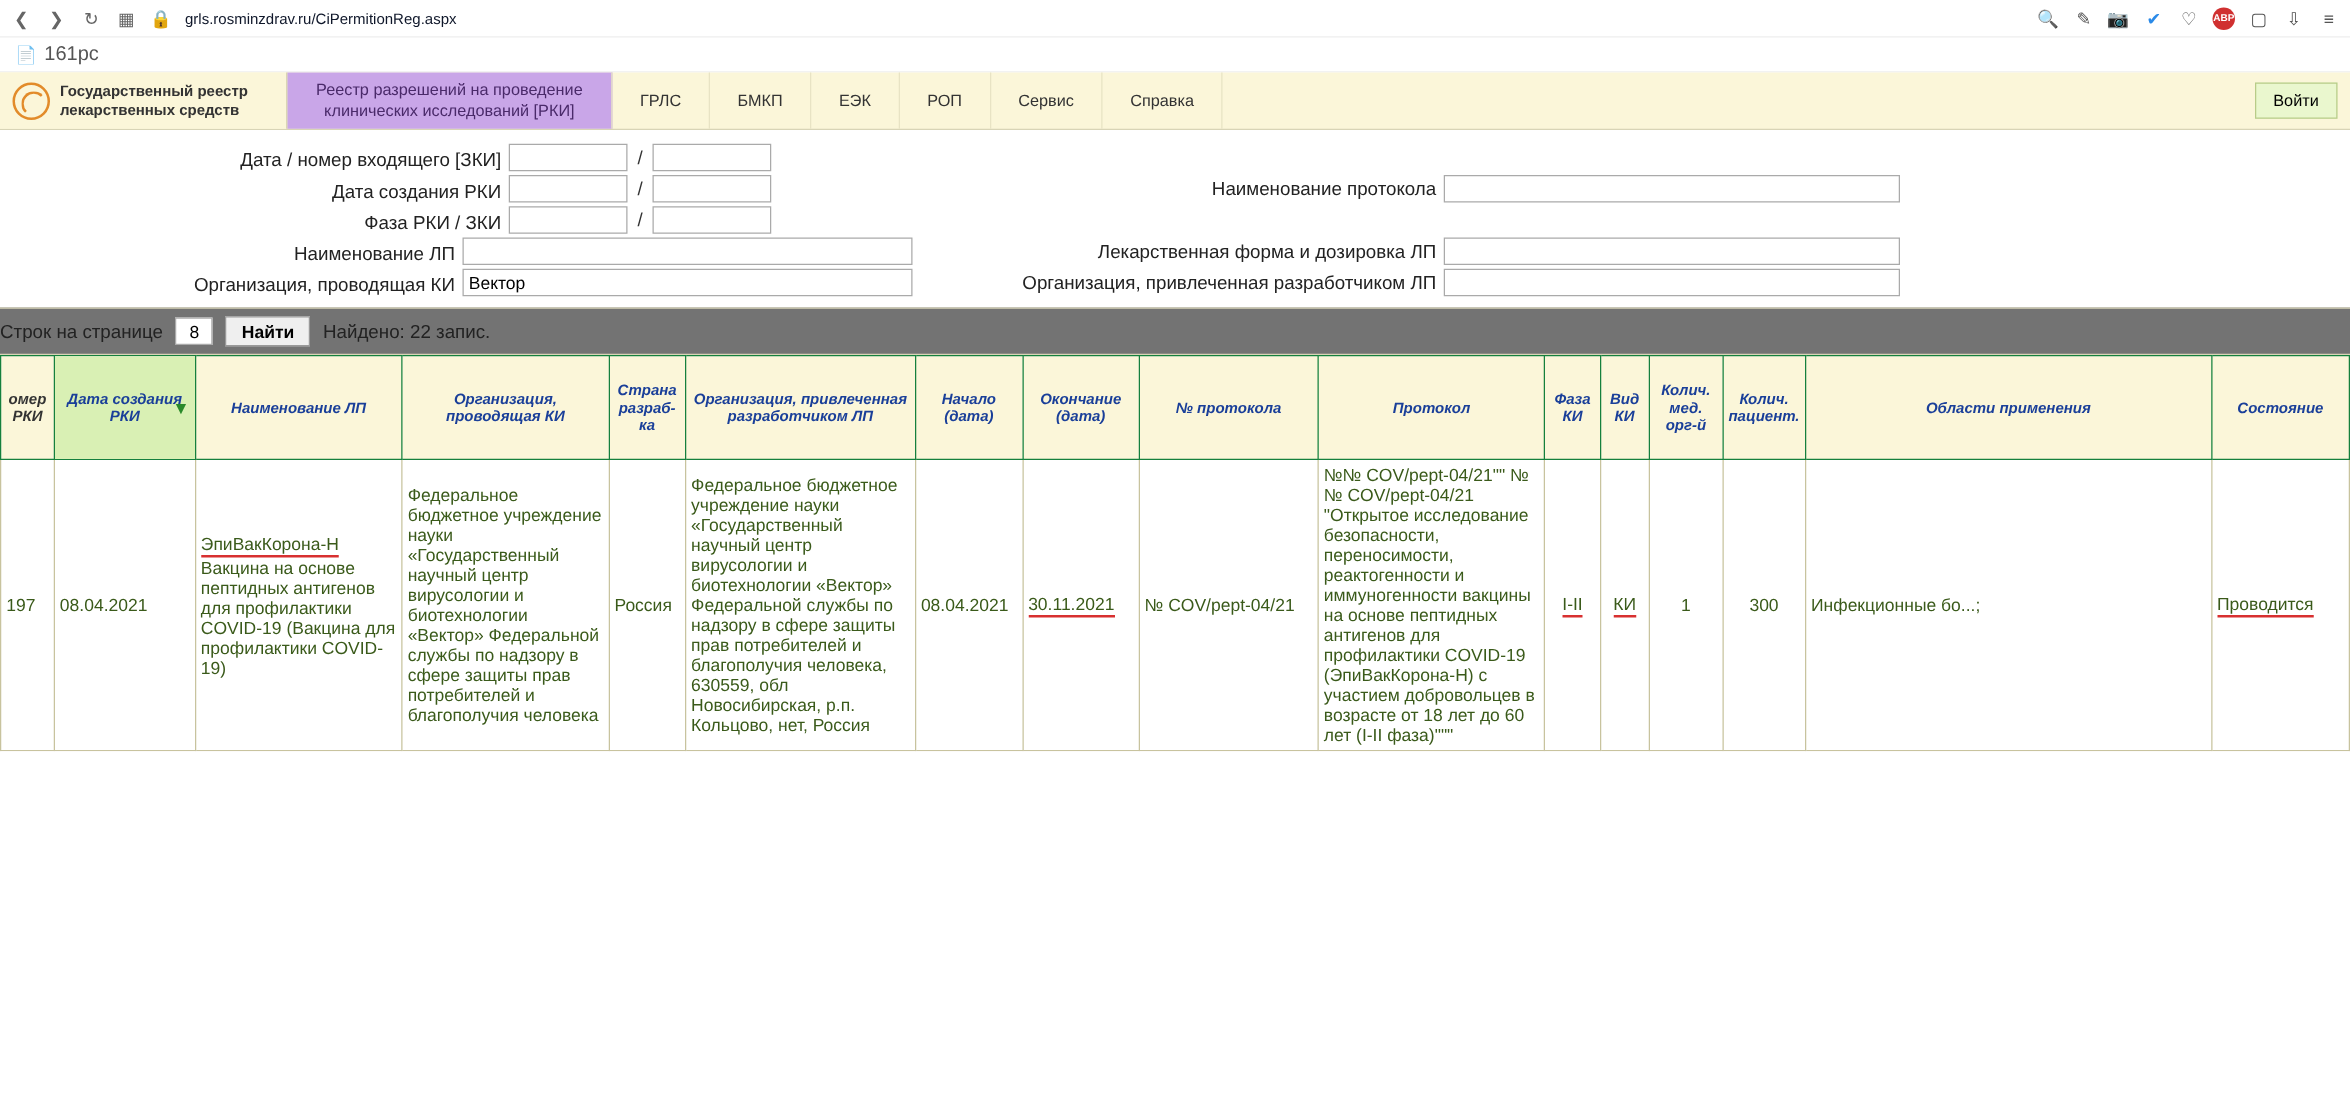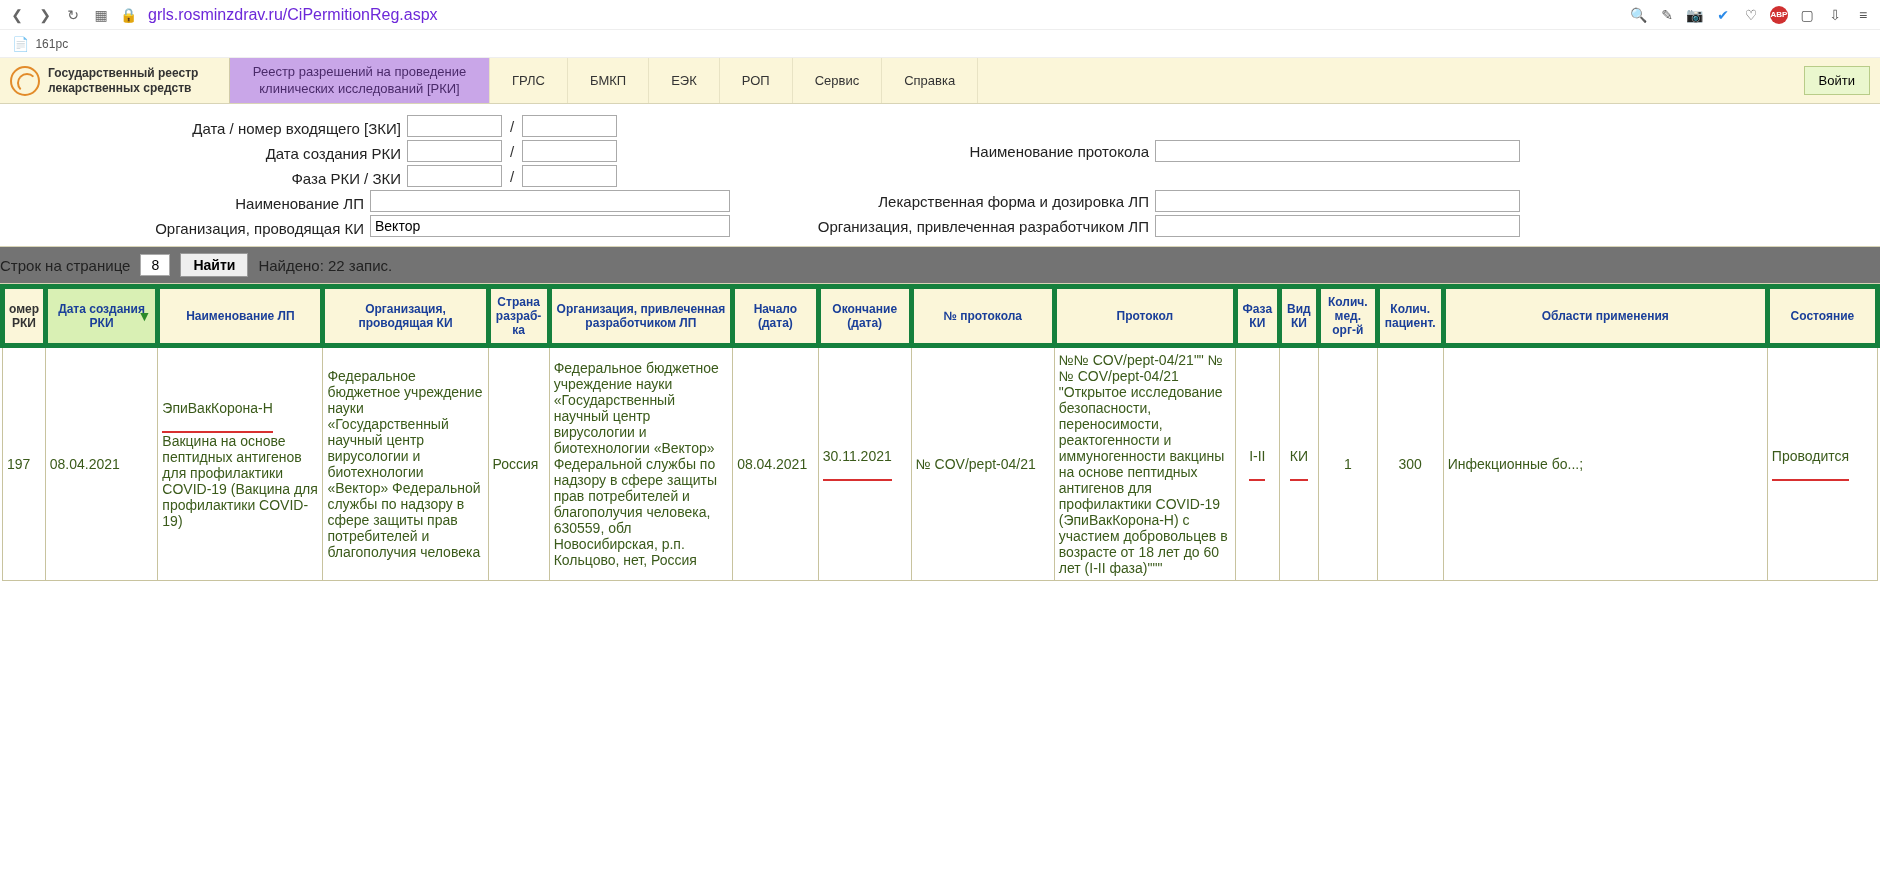--- a/index.html
+++ b/index.html
@@ -1,24 +1,24 @@
 <!DOCTYPE html>
 <html><head>
 <meta charset="utf-8">
 <style>
 * { box-sizing: border-box; margin: 0; padding: 0; }
 body { font-family: Arial, sans-serif; font-size: 13px; color: #333; background: #fff; width: 1880px; }
 .browser-bar { display: flex; align-items: center; padding: 4px 8px; gap: 10px; border-bottom: 1px solid #eee; height: 30px; }
 .browser-bar .nav-btn { width: 18px; height: 18px; display: inline-flex; align-items: center; justify-content: center; color: #666; cursor: pointer; font-size: 14px; }
-.browser-bar .url { color: #6d28d9; font-size: 16px; }
+.browser-bar .url { color: #0f172a; font-size: 12px; }
 .browser-bar .spacer { flex: 1; }
 .browser-bar .ricon { width: 18px; height: 18px; display: inline-flex; align-items: center; justify-content: center; color: #555; font-size: 14px; }
 .tab-bar { display: flex; align-items: center; padding: 4px 12px; height: 28px; border-bottom: 1px solid #eee; }
 .tab-bar .file-icon { margin-right: 6px; color: #555; font-size: 14px; }
-.tab-bar .tab-label { font-size: 12px; color: #555; }
+.tab-bar .tab-label { font-size: 16px; color: #555; }
 
 .site-nav { display: flex; align-items: stretch; background: #fbf6d9; border-bottom: 1px solid #d8d4b6; height: 46px; }
 .site-nav .logo-cell { display: flex; align-items: center; padding: 4px 10px; background: #fbf6d9; border-right: 1px solid #d0cba8; width: 230px; }
 .logo-swirl { width: 30px; height: 30px; border-radius: 50%; border: 2px solid #e28b2a; position: relative; margin-right: 8px; flex-shrink: 0; }
 .logo-swirl::after { content: ''; position: absolute; width: 16px; height: 16px; border: 2px solid #e28b2a; border-radius: 50%; top: 5px; left: 5px; border-right-color: transparent; border-bottom-color: transparent; }
 .site-nav .logo-text { font-size: 12px; font-weight: bold; color: #333; line-height: 1.2; }
 .site-nav .nav-item { padding: 6px 22px; display: flex; align-items: center; justify-content: center; font-size: 13px; color: #333; border-right: 1px solid #e8e3c4; cursor: pointer; }
 .site-nav .nav-item.active { background: #c9a6e8; color: #4a2a6a; text-align: center; font-weight: 400; line-height: 1.3; width: 260px; }
 .site-nav .spacer { flex: 1; }
 .site-nav .login-btn { background: #eaf7ce; border: 1px solid #b8cc88; padding: 4px 14px; margin: 8px 10px; font-size: 13px; cursor: pointer; }
@@ -32,25 +32,25 @@
 .filter-row select { border: 1px solid #aaa; height: 24px; padding: 1px 4px; font-size: 14px; background: #fff; }
 .filter-row .sep { padding: 0 4px; font-size: 15px; }
 .filter-row .right-group { display: flex; align-items: center; flex: 1; }
 .filter-row .right-label { text-align: right; padding-right: 6px; font-size: 15px; color: #222; width: 425px; }
 
 .pager-row { background: #737373; padding: 6px 0; text-align: center; font-size: 15px; color: #222; border-top: 1px solid #d8d4b6; border-bottom: 1px solid #d8d4b6; display:flex; justify-content:flex-start; align-items:center; gap:10px;}
 .pager-row input[type=text] { width: 30px; height: 22px; border: 1px solid #aaa; text-align: center; font-size: 14px; }
 .pager-row button { background: #efefef; border: 1px solid #999; padding: 3px 12px; font-size: 14px; font-weight: bold; cursor: pointer; }
 
 table.results { border-collapse: collapse; width: 100%; table-layout: fixed; }
-table.results th { background: #fbf6d9; border: 5px solid #15803d; padding: 6px 4px; font-size: 12px; color: #1a3f99; font-weight: bold; text-align: center; vertical-align: middle; }
+table.results th { background: #fbf6d9; border: 1px solid #15803d; padding: 20px 4px; font-size: 12px; color: #1a3f99; font-weight: bold; text-align: center; vertical-align: middle; font-style: italic; }
 table.results th.sorted { background: #d9f0b4; position: relative; }
 .sort-arrow { color: #2a8a2a; font-size: 14px; position: absolute; right: 4px; top: 50%; transform: translateY(-50%); }
 table.results td { border: 1px solid #c8c39e; padding: 4px 4px; font-size: 14px; color: #3a5a1a; vertical-align: middle; word-wrap: break-word; }
-.underline-red { border-bottom: 2px solid #d83030; display: inline-block; padding-bottom: 15px; }
+.underline-red { border-bottom: 2px solid #d83030; display: inline-block; padding-bottom: 1px; }
 .drug-name { font-weight: 400; }
 .col-nrki { width: 35px; }
 .col-date { width: 92px; }
 .col-lp { width: 135px; }
 .col-org { width: 135px; }
 .col-country { width: 50px; }
 .col-dev { width: 150px; }
 .col-start { width: 70px; }
 .col-end { width: 76px; }
 .col-nprot { width: 117px; }

